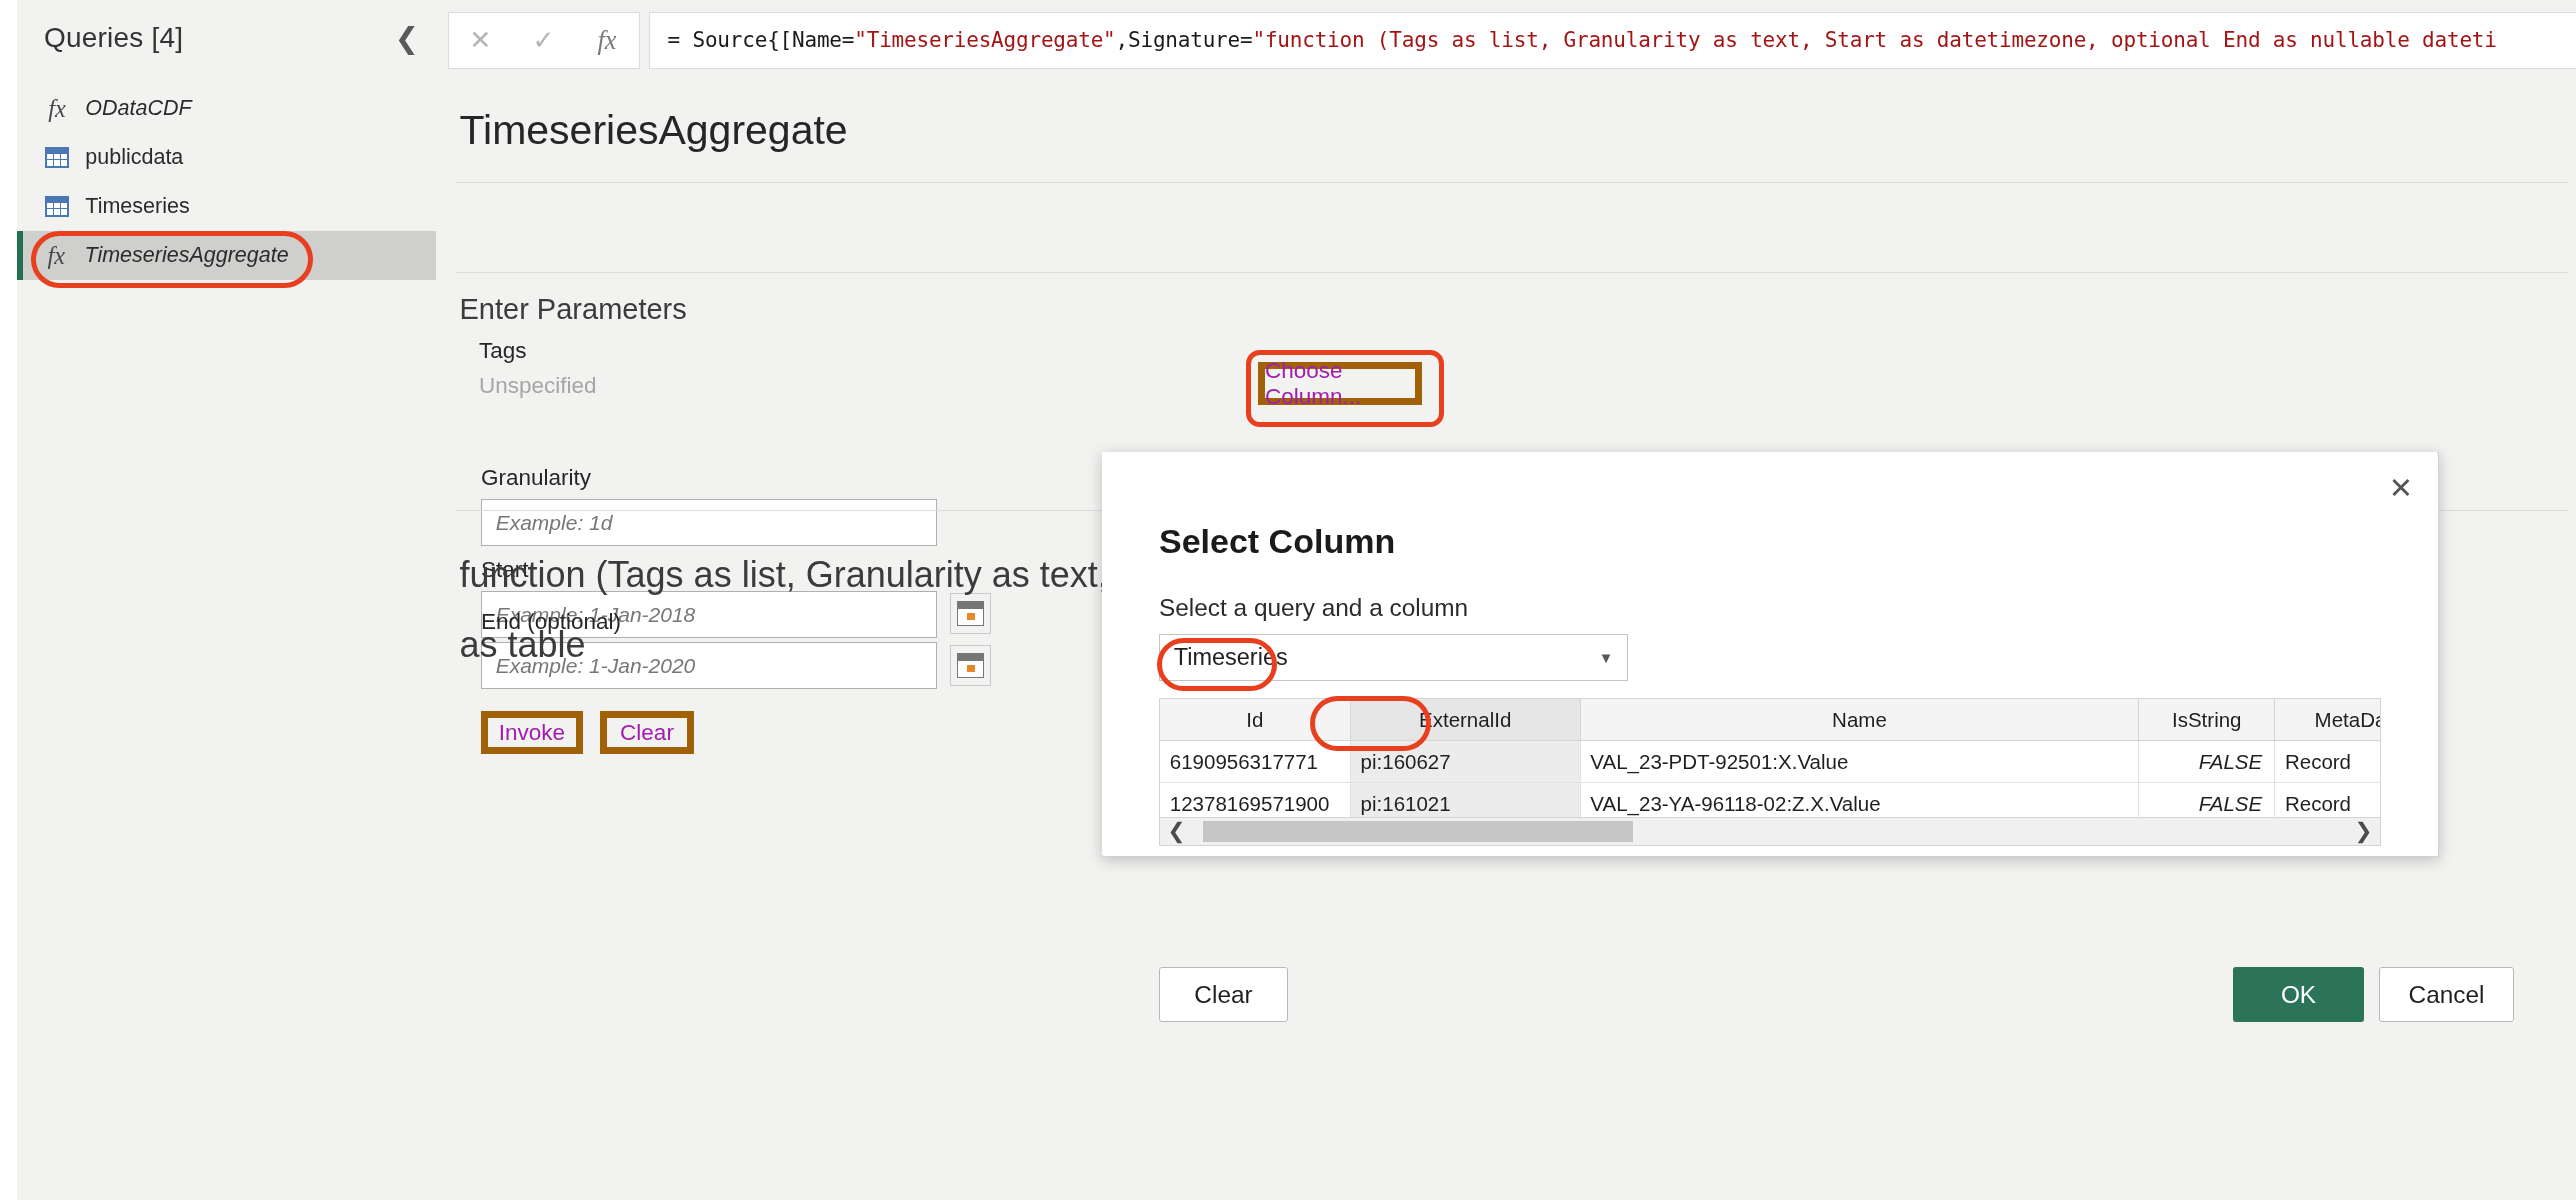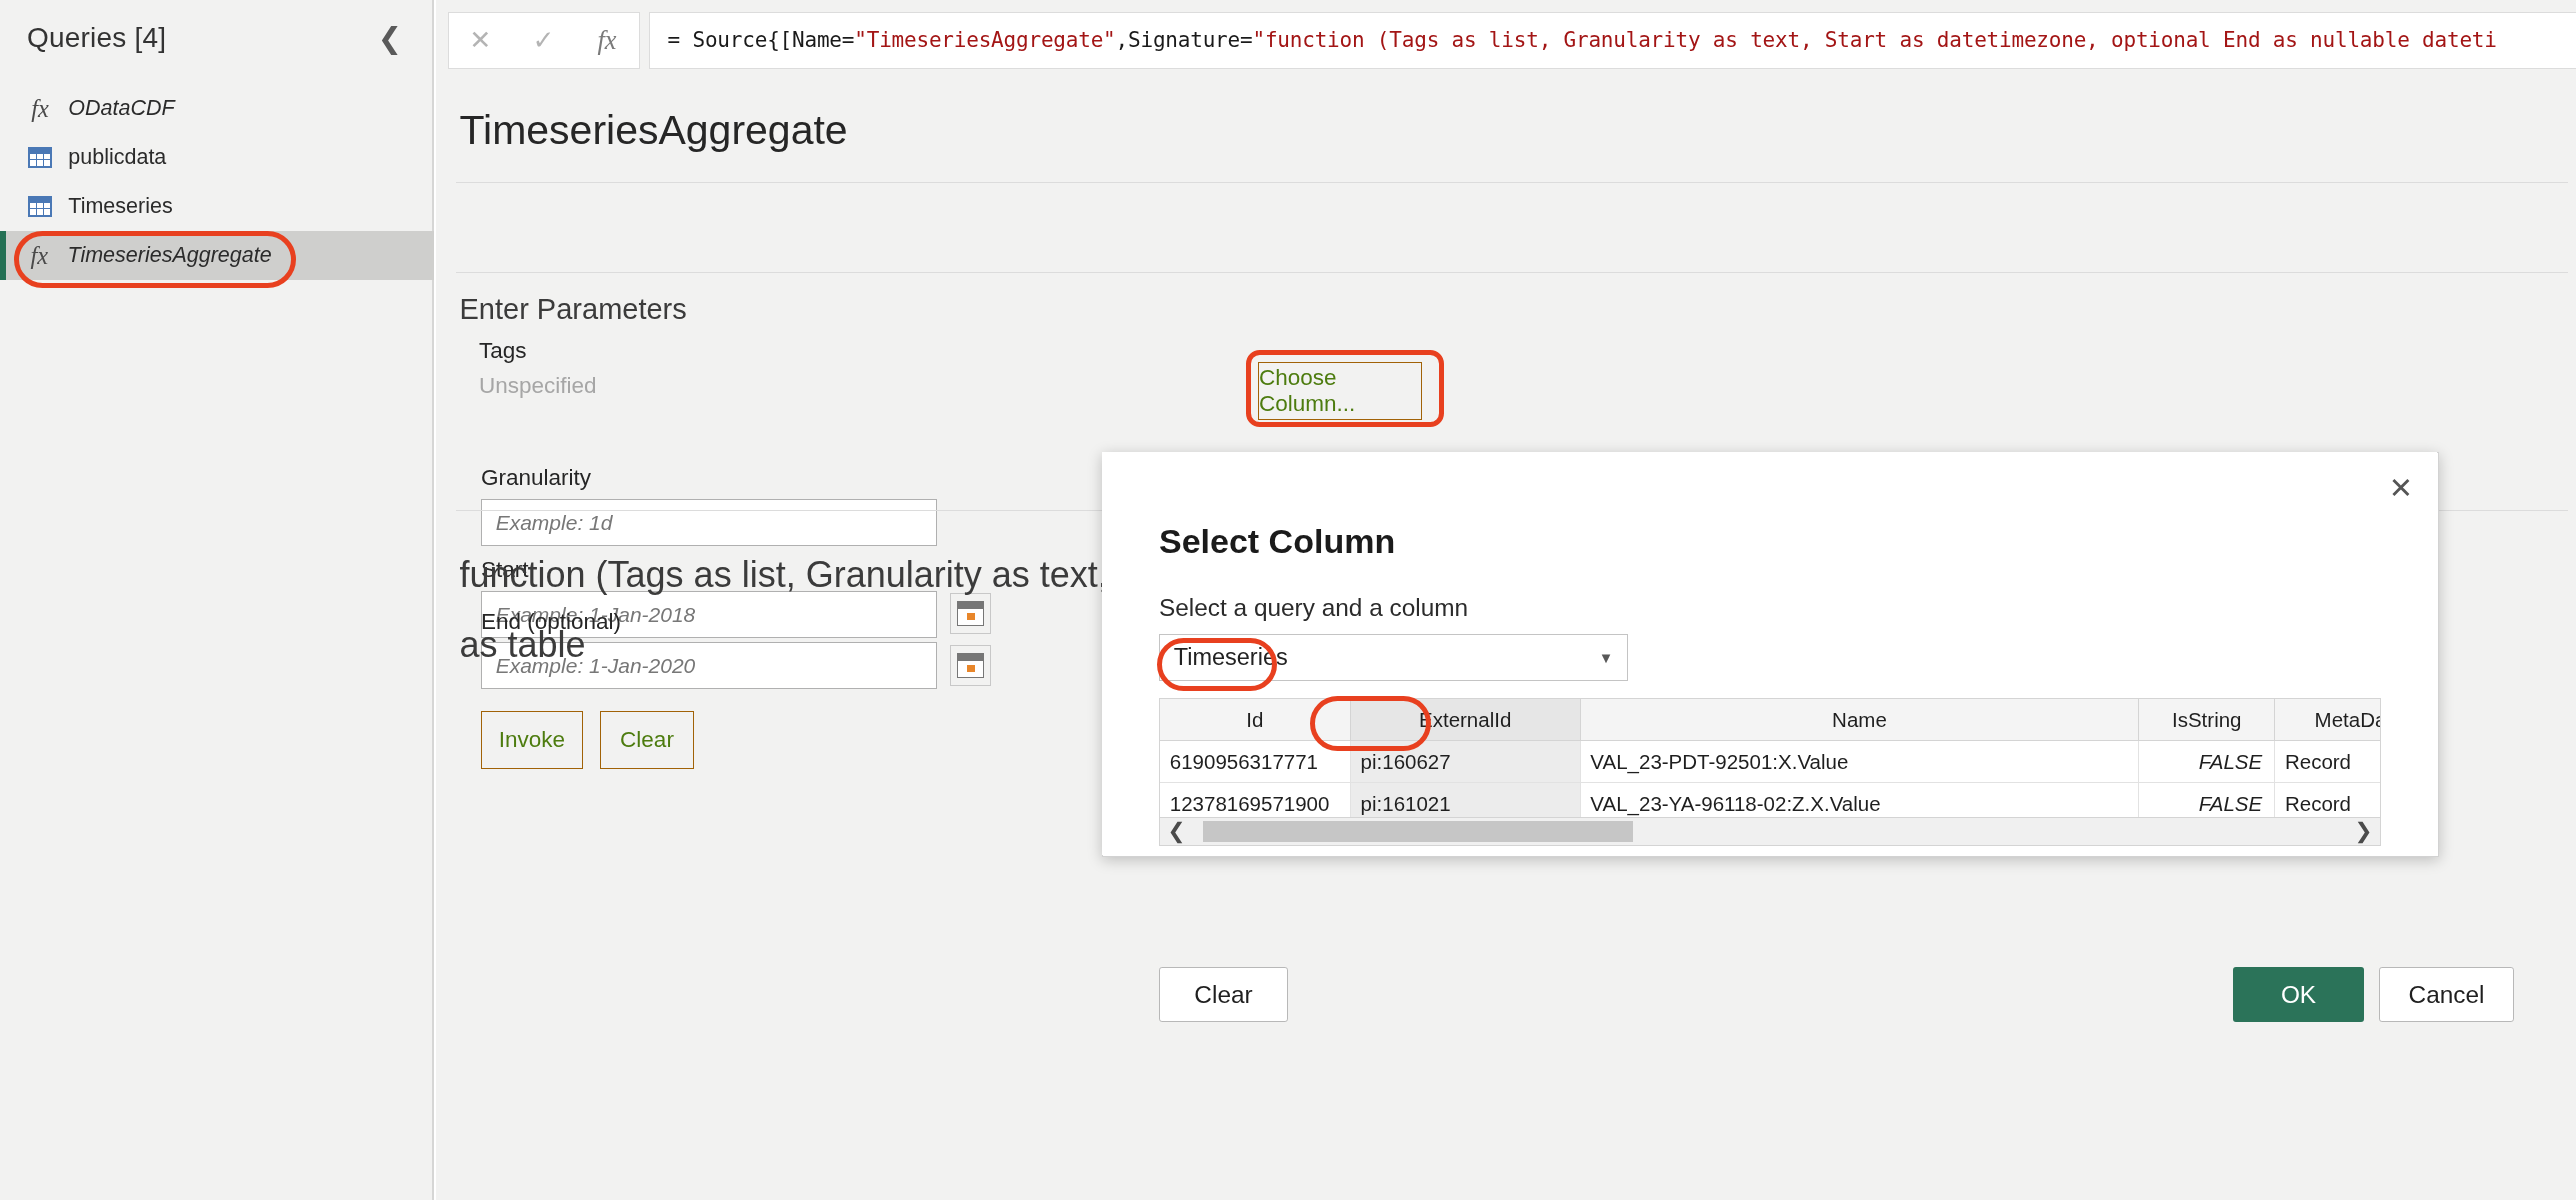--- a/index.html
+++ b/index.html
@@ -12,21 +12,21 @@
     height: 1201px;
     position: relative;
     overflow: hidden;
     font-family: "Liberation Sans", sans-serif;
     -webkit-font-smoothing: antialiased;
   }
 
   
   #queries-pane {
     position: absolute;
-    left: 0; top: 0;
+    left: 17px; top: 0;
     width: 434px;
     height: 1201px;
     background: #f2f2f1;
     border-right: 2px solid #d6d6d5;
     box-sizing: border-box;
     text-align: right;
   }
   #queries-header {
     position: absolute;
     left: 27px; top: 21.5px;
@@ -244,29 +244,29 @@
   .cal-glyph::after {
     content: "";
     position: absolute;
     left: 8.8px; top: 10.8px;
     width: 7.8px; height: 7.8px;
     background: #e8862a;
   }
 
   .flat-btn {
     position: absolute;
-    height: 58px;
+    height: 43px;
     background: #f2f2f1;
-    border: 1px solid #a16207;
+    border: 7px solid #a16207;
     box-sizing: border-box;
     display: flex;
     align-items: center;
     justify-content: center;
     font-size: 22.5px;
-    color: #4d7c0f;
+    color: #a21caf;
     cursor: pointer;
   }
 
   
   .ring {
     position: absolute;
     border: 5.9px solid #e8401f;
     border-radius: 977px;
     pointer-events: none;
     z-index: 60;

